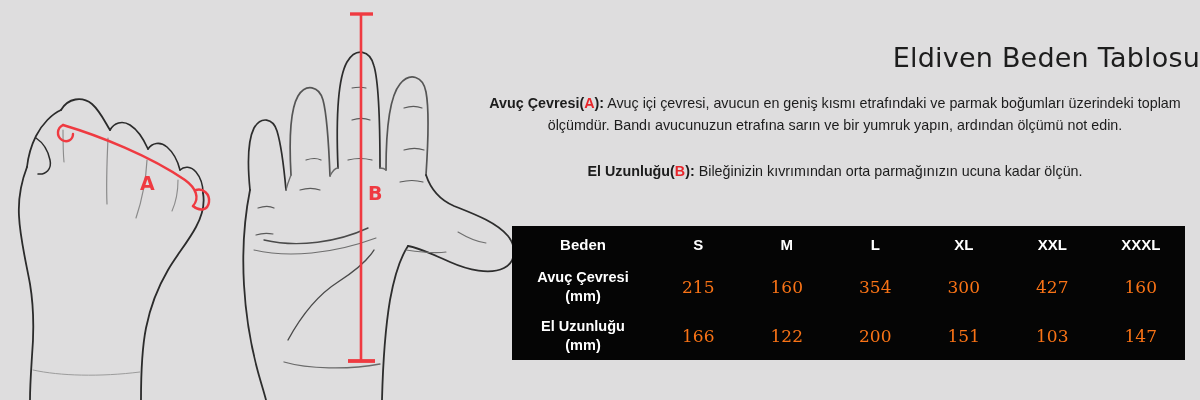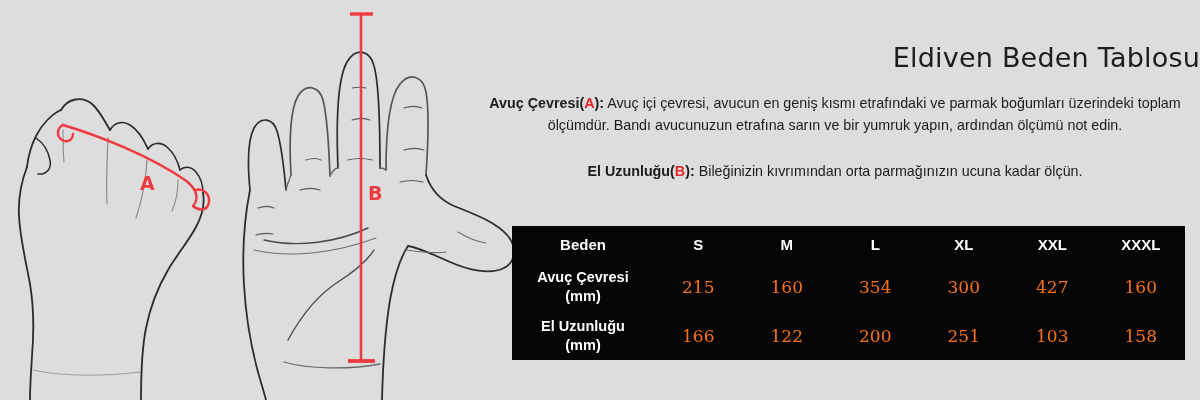--- a/index.html
+++ b/index.html
@@ -283,21 +283,21 @@
           <td class="value-cell">160</td>
         </tr>
         <tr class="row-last">
           <td class="row-label">
             <span>El Uzunluğu</span>
             <span class="unit-line">(mm)</span>
           </td>
           <td class="value-cell">166</td>
           <td class="value-cell">122</td>
           <td class="value-cell">200</td>
-          <td class="value-cell">251</td>
+          <td class="value-cell">151</td>
           <td class="value-cell">103</td>
-          <td class="value-cell">158</td>
+          <td class="value-cell">147</td>
         </tr>
       </tbody>
     </table>
   </div>
 
 </div>
 
 </body></html>

